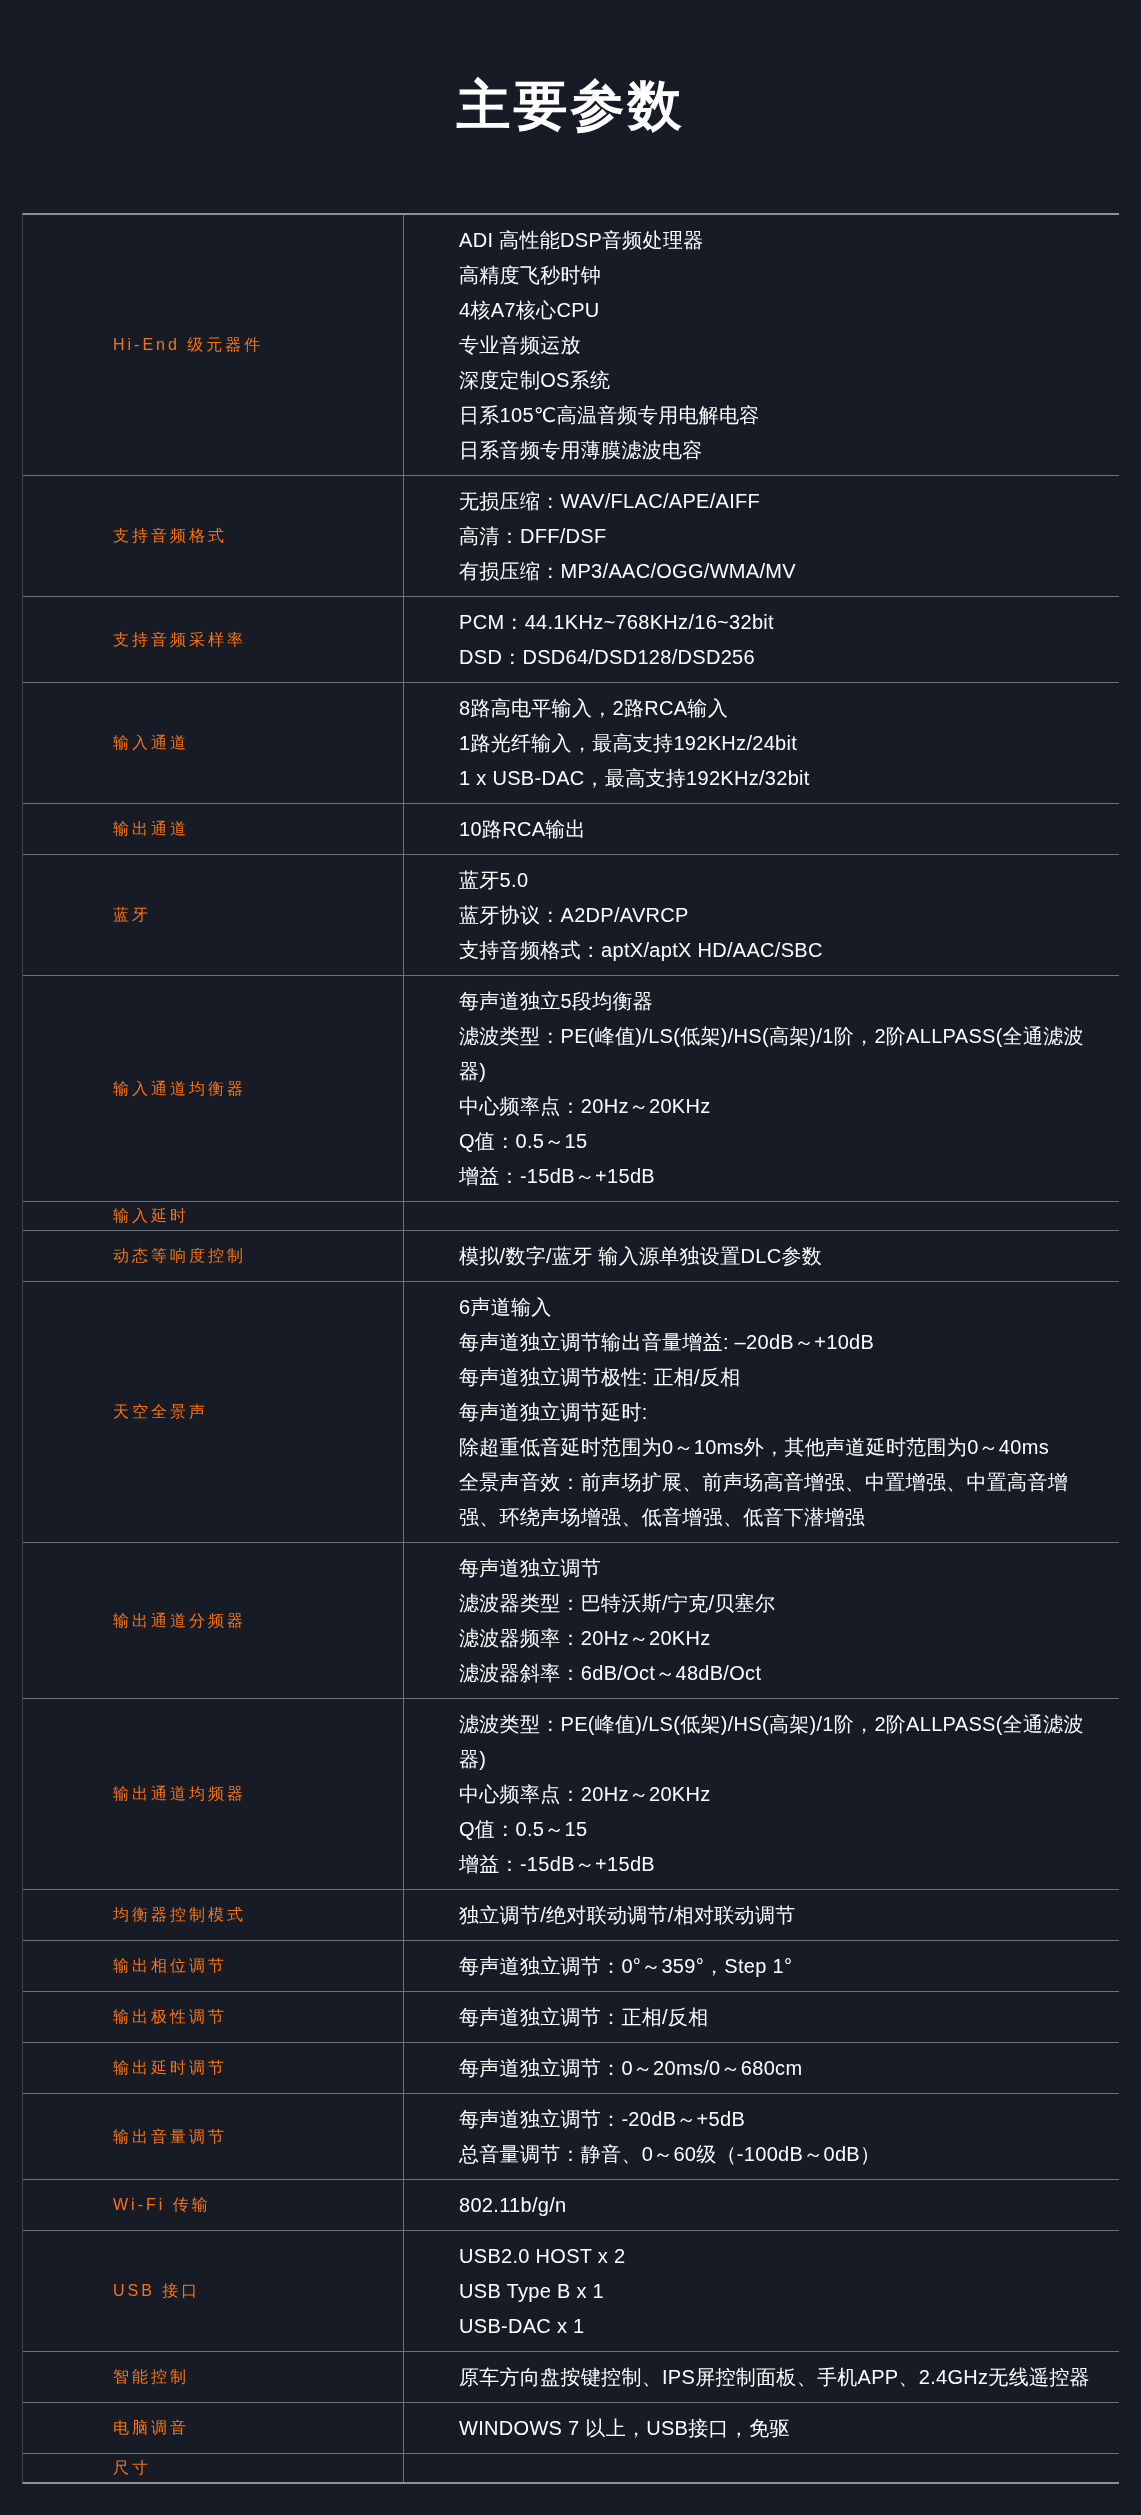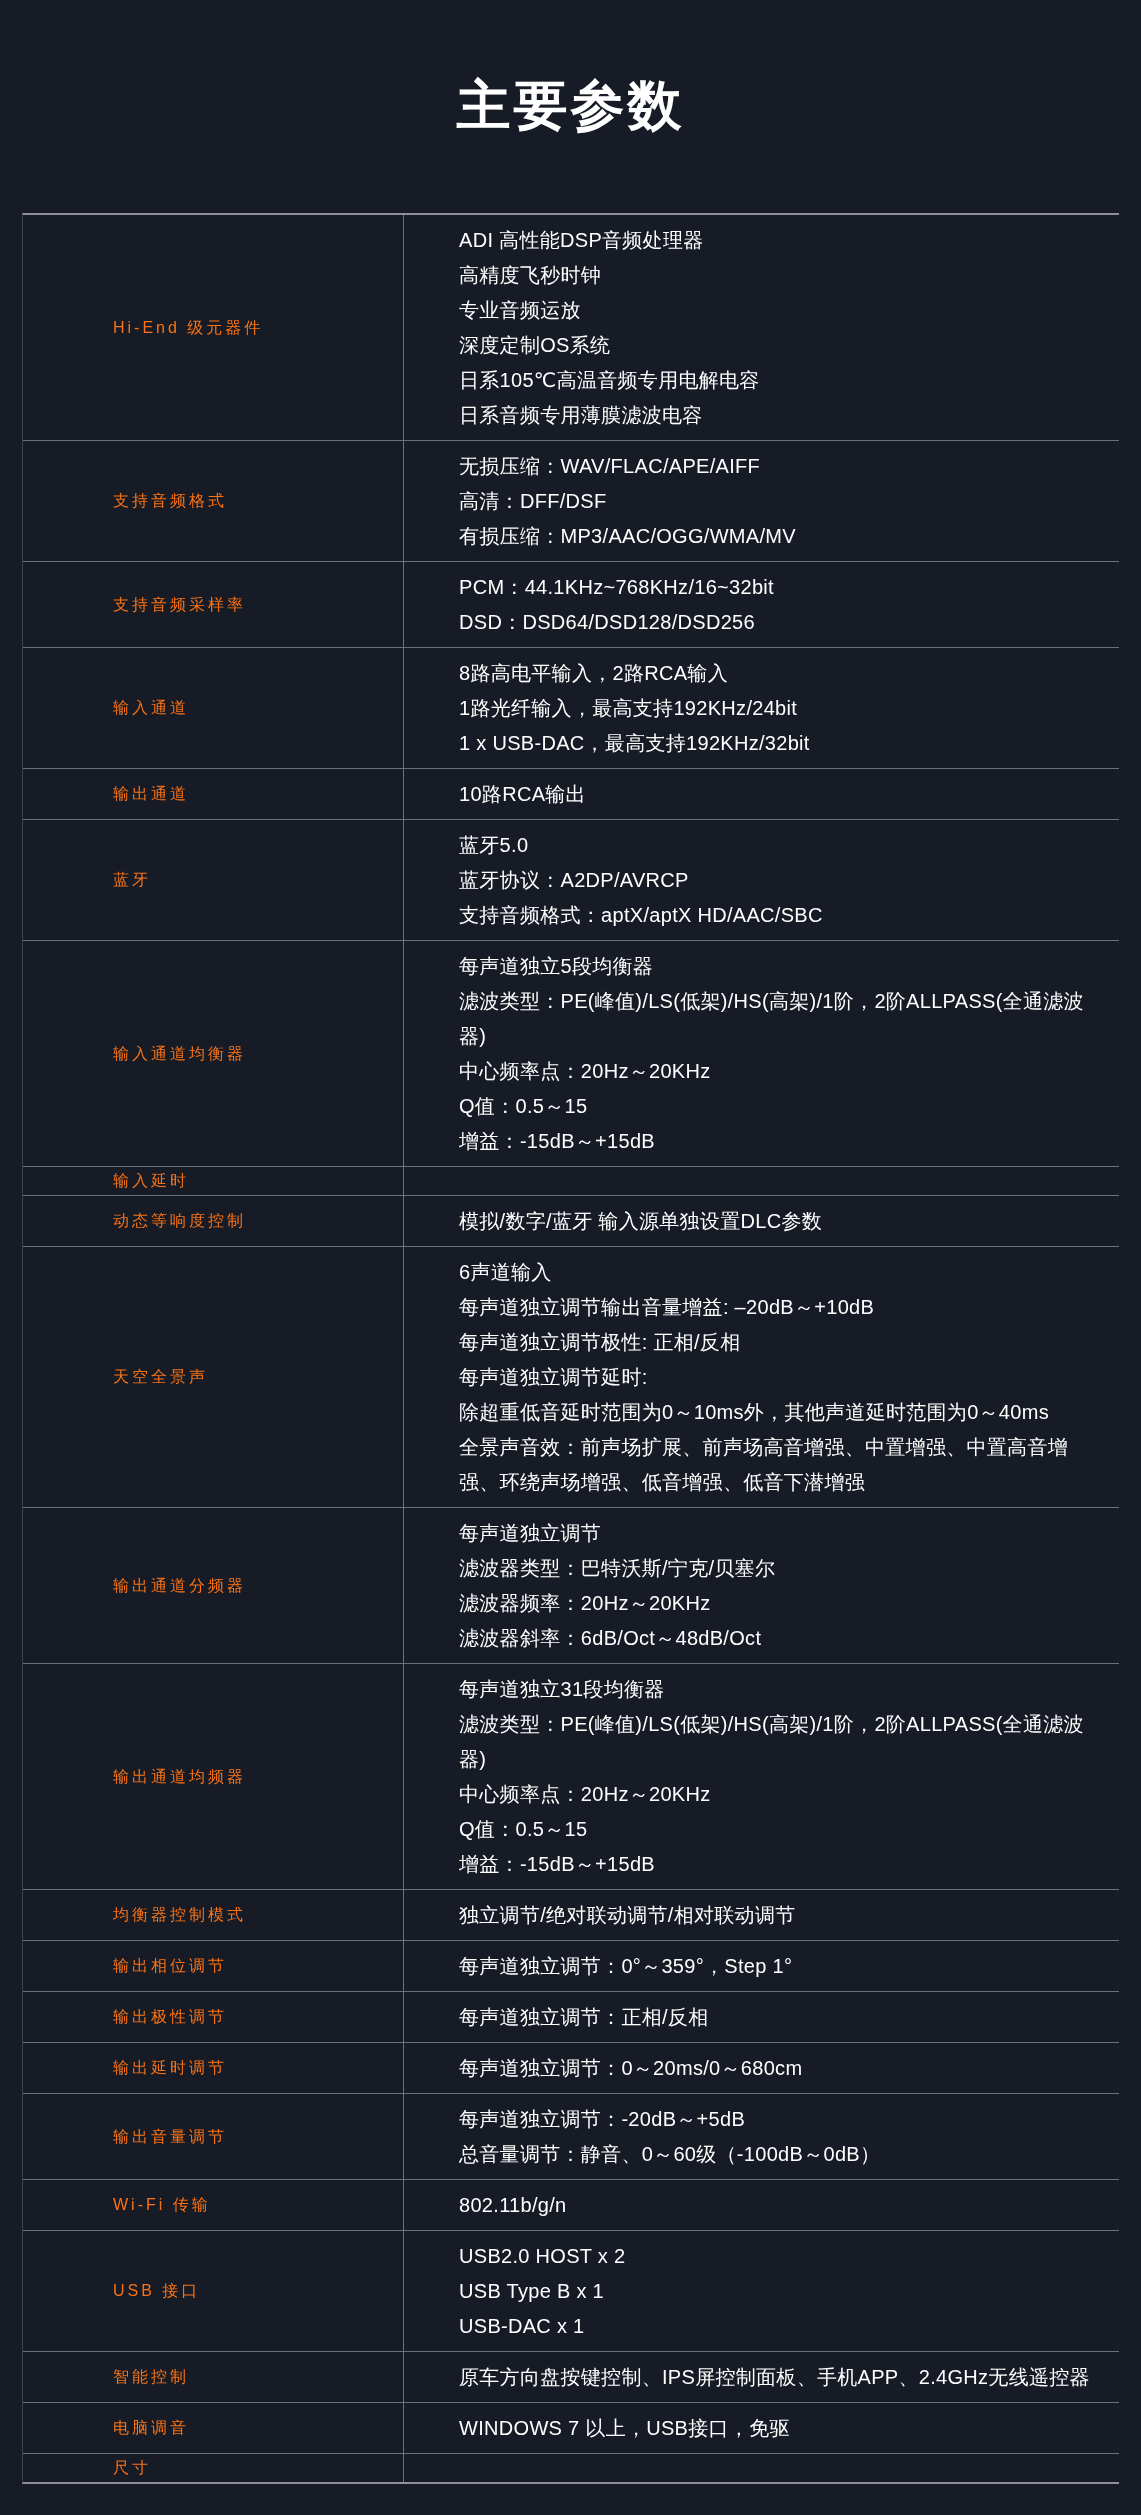--- a/index.html
+++ b/index.html
@@ -76,20 +76,21 @@
 <div class="header">
   <div class="page-title">主要参数</div>
 </div>
 
 <div class="spec-table">
     <div class="row">
       <div class="cell-label">Hi-End 级元器件</div>
       <div class="cell-value">
         <div class="value-line">ADI 高性能DSP音频处理器</div>
         <div class="value-line">高精度飞秒时钟</div>
+        <div class="value-line">4核A7核心CPU</div>
         <div class="value-line">专业音频运放</div>
         <div class="value-line">深度定制OS系统</div>
         <div class="value-line">日系105℃高温音频专用电解电容</div>
         <div class="value-line">日系音频专用薄膜滤波电容</div>
       </div>
     </div>
     <div class="row">
       <div class="cell-label">支持音频格式</div>
       <div class="cell-value">
         <div class="value-line">无损压缩：WAV/FLAC/APE/AIFF</div>
@@ -161,21 +162,20 @@
       <div class="cell-value">
         <div class="value-line">每声道独立调节</div>
         <div class="value-line">滤波器类型：巴特沃斯/宁克/贝塞尔</div>
         <div class="value-line">滤波器频率：20Hz～20KHz</div>
         <div class="value-line">滤波器斜率：6dB/Oct～48dB/Oct</div>
       </div>
     </div>
     <div class="row">
       <div class="cell-label">输出通道均频器</div>
       <div class="cell-value">
-        <div class="value-line">每声道独立31段均衡器</div>
         <div class="value-line">滤波类型：PE(峰值)/LS(低架)/HS(高架)/1阶，2阶ALLPASS(全通滤波器)</div>
         <div class="value-line">中心频率点：20Hz～20KHz</div>
         <div class="value-line">Q值：0.5～15</div>
         <div class="value-line">增益：-15dB～+15dB</div>
       </div>
     </div>
     <div class="row">
       <div class="cell-label">均衡器控制模式</div>
       <div class="cell-value">
         <div class="value-line">独立调节/绝对联动调节/相对联动调节</div>

